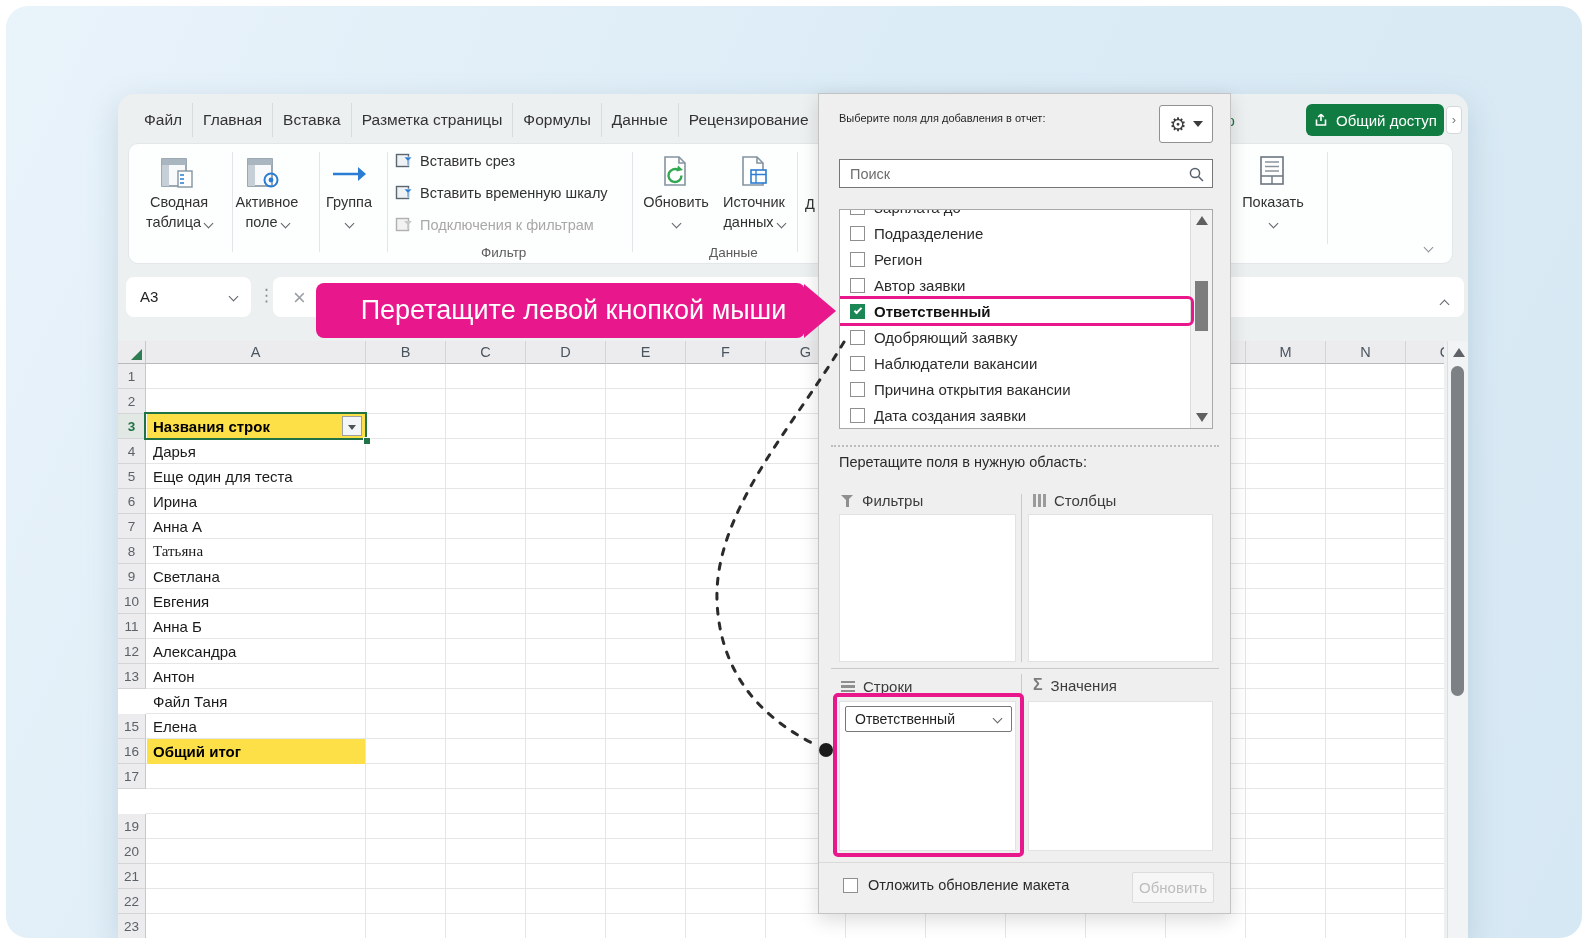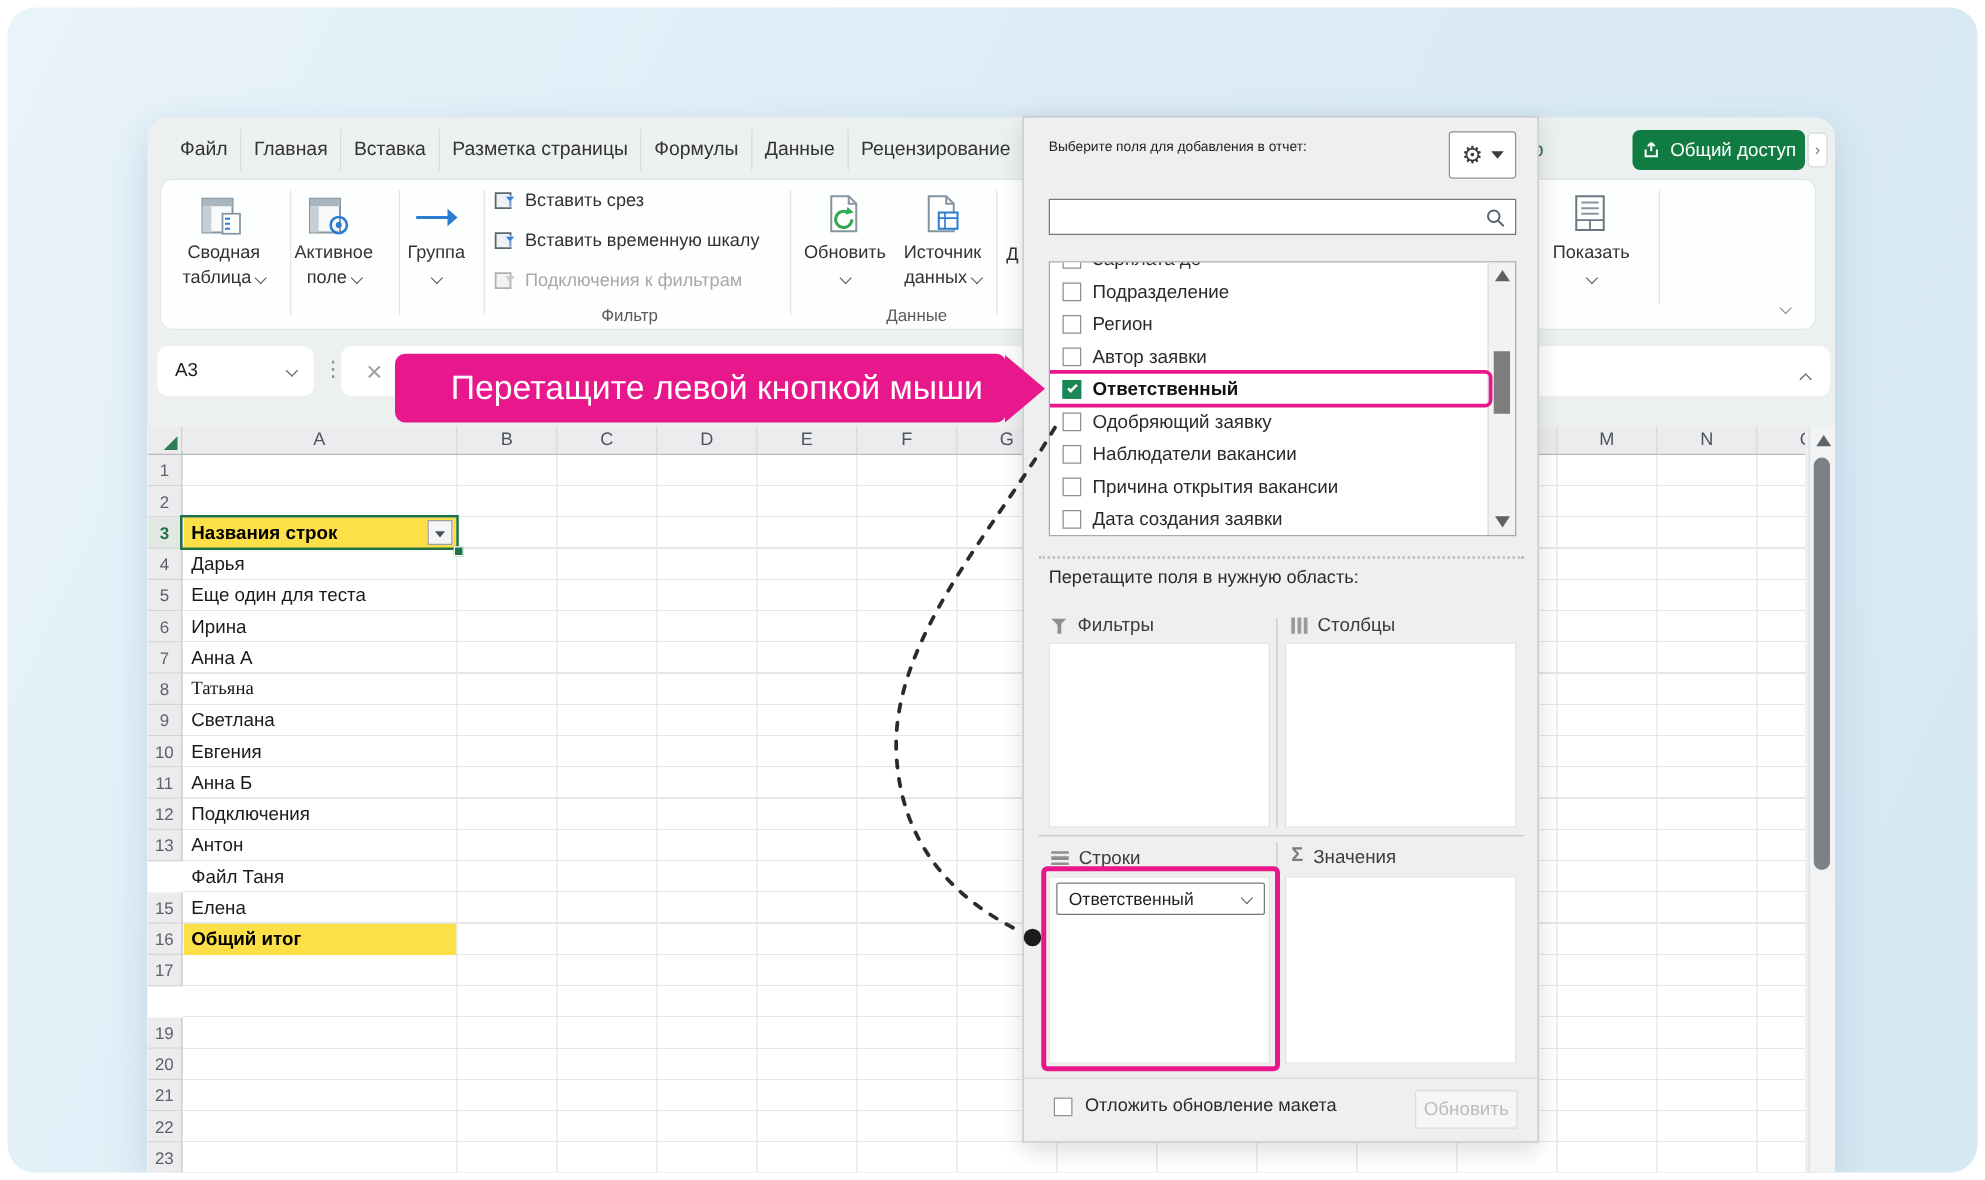--- a/index.html
+++ b/index.html
@@ -306,21 +306,21 @@
       <div class="acell" style="top: 173px;">Анна А</div>
       <div class="rowh" style="top: 198px;">8</div>
       <div class="acell" style="top: 198px; font-family: Liberation Serif, serif;">Татьяна</div>
       <div class="rowh" style="top: 223px;">9</div>
       <div class="acell" style="top: 223px;">Светлана</div>
       <div class="rowh" style="top: 248px;">10</div>
       <div class="acell" style="top: 248px;">Евгения</div>
       <div class="rowh" style="top: 273px;">11</div>
       <div class="acell" style="top: 273px;">Анна Б</div>
       <div class="rowh" style="top: 298px;">12</div>
-      <div class="acell" style="top: 298px;">Подключения</div>
+      <div class="acell" style="top: 298px;">Александра</div>
       <div class="rowh" style="top: 323px;">13</div>
       <div class="acell" style="top: 323px;">Антон</div>
       <div class="rowh" style="top: 352px; margin-top: 38px;">14</div>
       <div class="acell" style="top: 348px;">Файл Таня</div>
       <div class="rowh" style="top: 373px;">15</div>
       <div class="acell" style="top: 373px;">Елена</div>
       <div class="rowh" style="top: 398px;">16</div>
       <div class="acell hi" style="top: 398px;">Общий итог</div>
       <div class="rowh" style="top: 423px;">17</div>
       <div class="rowh" style="top: 448px; margin-top: 45px;">18</div>
@@ -335,20 +335,21 @@
     <div class="thumb"></div>
   </div>
 
   <div class="panel">
     <div class="ptitle">Выберите поля для добавления в отчет:</div>
     <div class="gearbtn">
       <span class="g">⚙</span>
       <span class="tri"></span>
     </div>
     <div class="search">
+      <input type="text" placeholder="Поиск" style="">
       <svg width="17" height="17" viewBox="0 0 17 17">
         <circle cx="7" cy="7" r="4.6" fill="none" stroke="#57606a" stroke-width="1.5"></circle>
         <path d="M10.5 10.5 L15 15" stroke="#57606a" stroke-width="1.5"></path>
       </svg>
     </div>
     <div class="flist" id="fieldItems">
       <div class="hl-ring"></div>
       <div class="lscroll">
         <div class="up"></div>
         <div class="thumb"></div>

